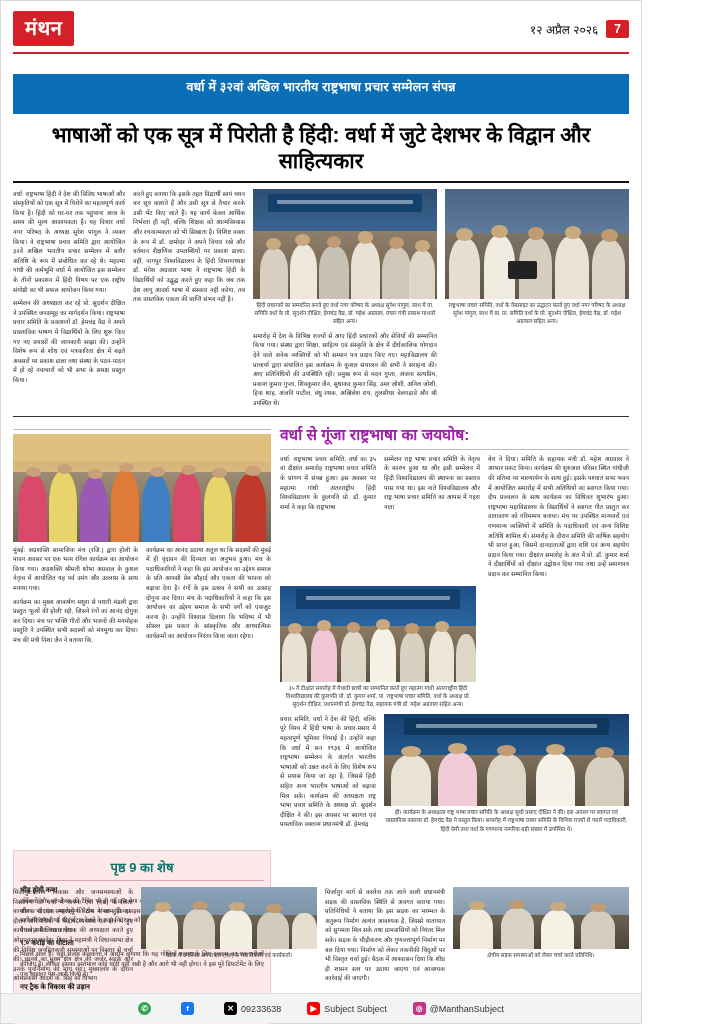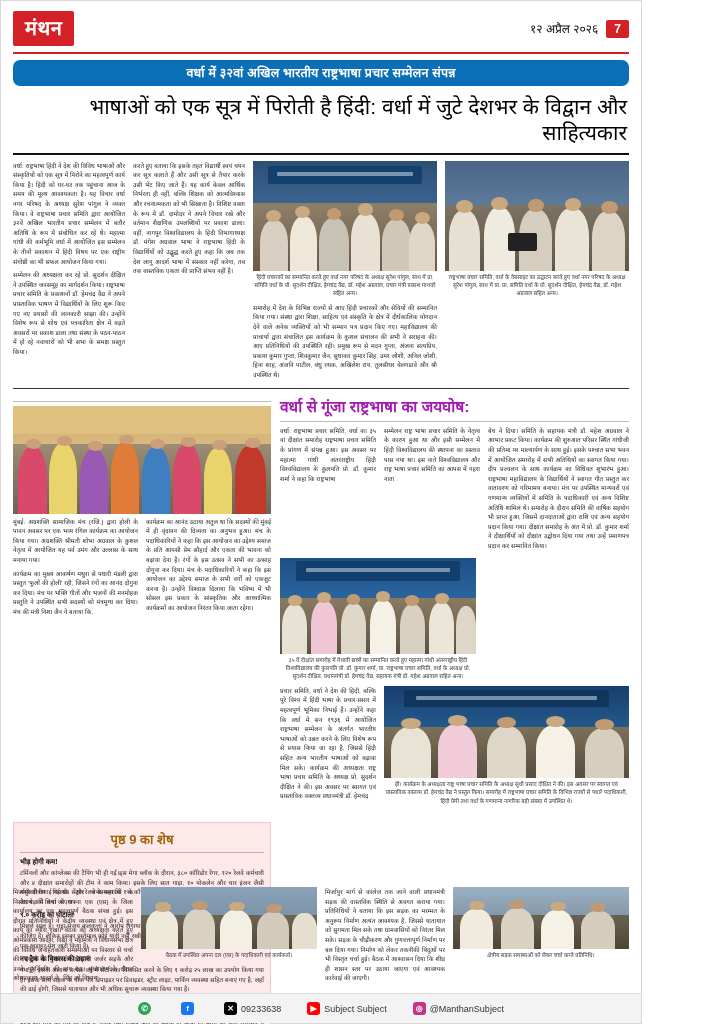--- a/index.html
+++ b/index.html
@@ -30,44 +30,43 @@
     font-weight:bold; font-size:20px;
     padding:3px 12px 5px 12px;
     letter-spacing:0.5px;
     border-radius:2px;
   }
   .center-box {
     border:1px solid #333;
     padding:4px 34px;
     font-size:15px; font-weight:bold;
   }
-  .date-wrap { display:flex; align-items:center; gap:8px; font-size:12px; }
+  .date-wrap { display:flex; align-items:flex-end; gap:8px; font-size:12px; }
   .page-badge {
     background:#d42027; color:#fff; font-weight:bold;
     padding:2px 8px; font-size:12px; border-radius:2px;
   }
 
   
   .ribbon {
-    margin-top:6px;
+    margin-top:20px;
     background:#0b6fb8;
     color:#fff;
     text-align:center;
     font-weight:bold;
     font-size:12.5px;
-    padding:4px 0 5px 0;
+    padding:4px 0 19px 0;
     letter-spacing:0.2px;
-    border-radius:7px;
   }
 
   
   .headline {
-    text-align:right;
+    text-align:center;
     font-size:21px;
-    font-weight:normal;
+    font-weight:bold;
     line-height:1.25;
     padding:8px 2px 6px 2px;
     border-bottom:2px solid #111;
     color:#000;
   }
 
   
   .cols { display:flex; gap:8px; }
   .col { flex:1; }
   .body-text {
@@ -125,21 +124,21 @@
 
   
   .pink-box {
     background:#fde9ea;
     border:1px solid #f0c6c9;
     margin-top:8px;
     padding:5px 6px 7px 6px;
   }
   .pink-title {
     text-align:center; font-weight:bold; font-size:13px;
-    color:#a16207; padding:2px 0 4px 0;
+    color:#0f766e; padding:2px 0 4px 0;
     border-bottom:1px solid #d9a7ab; margin-bottom:4px;
   }
   .mini-head { font-weight:bold; font-size:7px; margin:4px 0 2px 0; color:#111; }
 
   
   .bottom-head {
     text-align:center; font-size:16px; font-weight:bold;
     padding:6px 2px 5px 2px;
     border-top:1.5px solid #333;
     border-bottom:1.5px solid #333;

